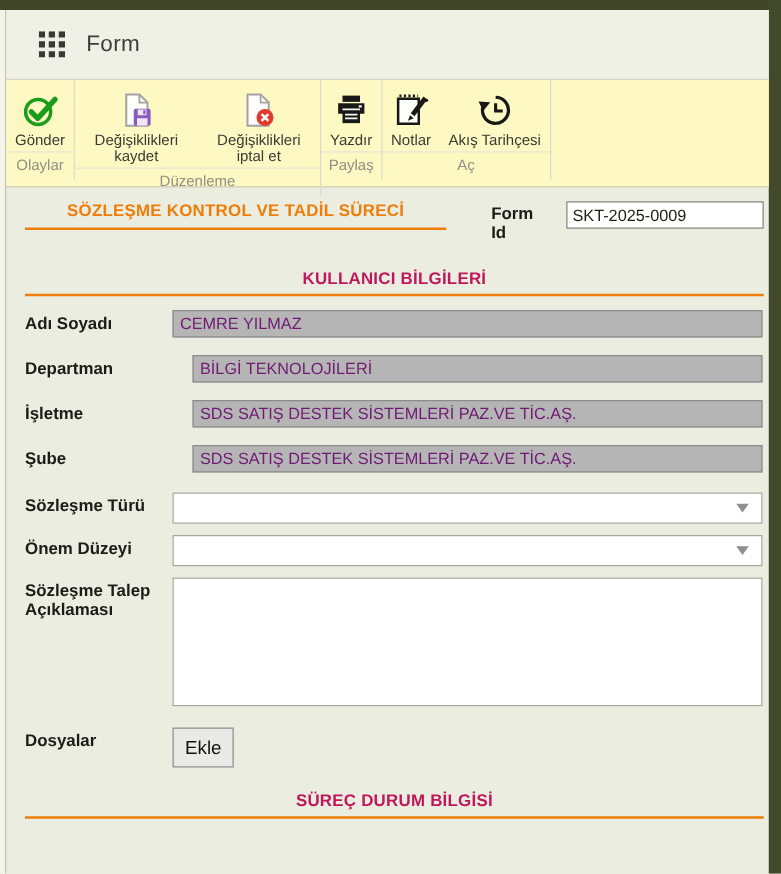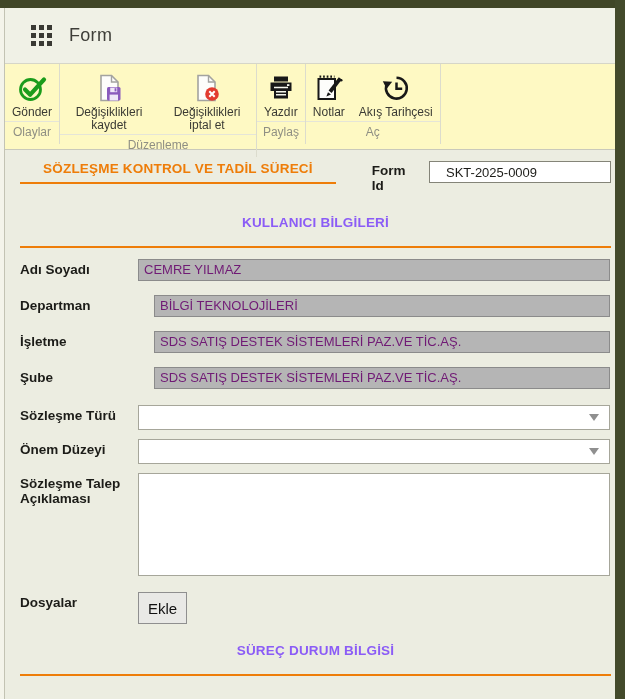--- a/index.html
+++ b/index.html
@@ -45,26 +45,26 @@
   .content{position:absolute;top:143px;left:0;right:0;bottom:0;padding:5px 4px 0 15px;box-sizing:border-box;}
 
   .title-row{display:flex;align-items:flex-start;margin-top:5px;}
   .proc-title{
     width:362px;text-align:center;color:#ee7d09;font-weight:bold;font-size:13.5px;
     padding-bottom:6px;border-bottom:2px solid #ee7d09;letter-spacing:0.2px;
   }
   .formid-label{font-weight:bold;font-size:13.5px;color:#1c1c18;margin-left:36px;margin-top:2px;}
   .formid-input{
     margin-left:14px;width:148px;height:20px;background:#fff;border:1px solid #848478;
-    font-family:"Liberation Sans", sans-serif;font-size:13px;color:#1c1c18;padding:0 16px;
+    font-family:"Liberation Sans", sans-serif;font-size:13px;color:#1c1c18;padding:0 4px;
   }
 
   .section-header{
-    text-align:center;color:#8b5cf6;font-weight:bold;font-size:13.5px;
-    padding-bottom:16px;border-bottom:2px solid #ee7d09;letter-spacing:0.2px;
+    text-align:center;color:#be185d;font-weight:bold;font-size:13.5px;
+    padding-bottom:5px;border-bottom:2px solid #ee7d09;letter-spacing:0.2px;
   }
   .sh-kullanici{margin-top:22px;}
   .sh-form{margin-top:21px;}
   .sh-surec{margin-top:19px;}
 
   .field-row{display:flex;align-items:flex-start;}
   .field-label{
     width:118px;flex:0 0 118px;font-weight:bold;font-size:13.5px;color:#1c1c18;
     line-height:15px;padding-top:3px;
   }

